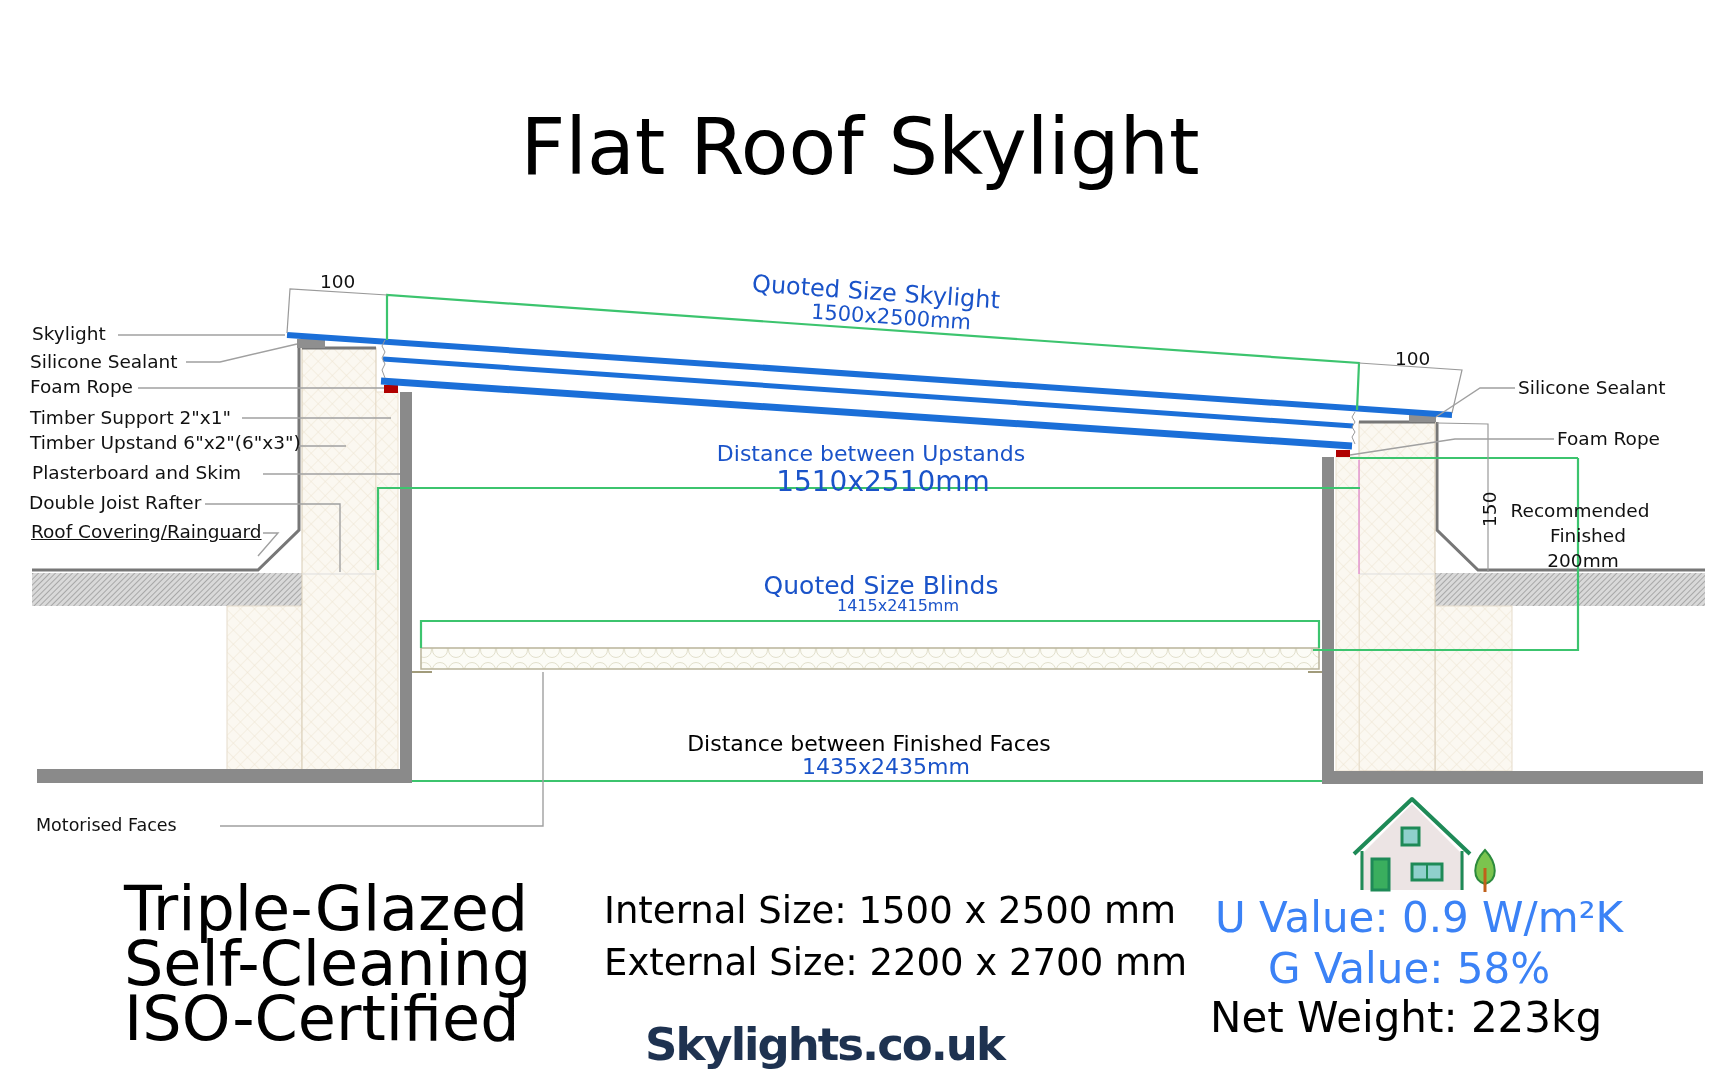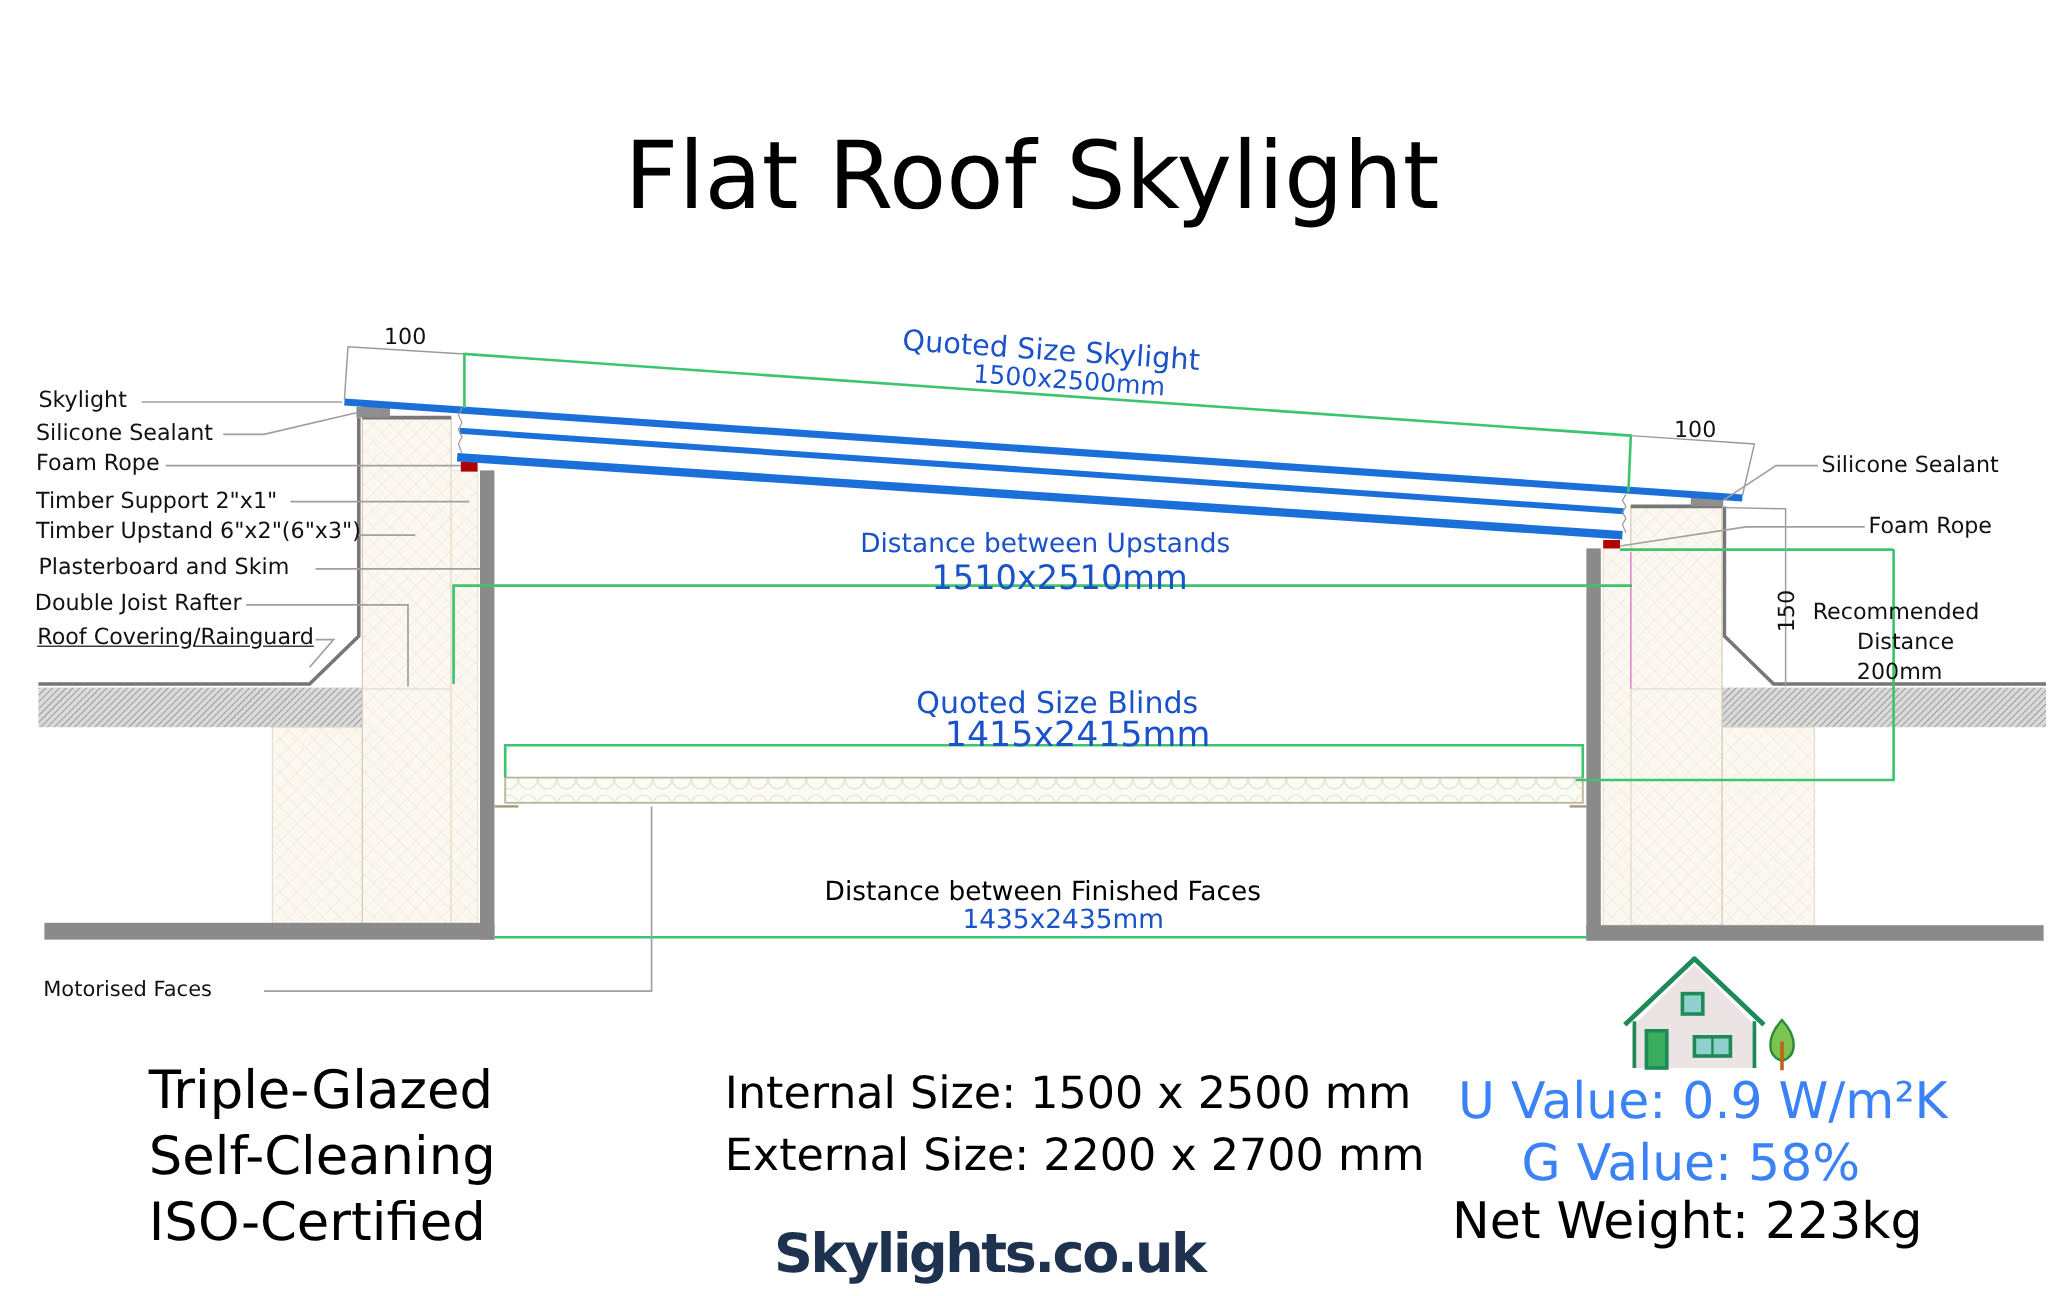--- a/index.html
+++ b/index.html
@@ -3,21 +3,21 @@
 <meta charset="utf-8">
 <style>
   html, body { margin:0; padding:0; background:#ffffff; }
   body { width:1720px; height:1080px; position:relative; overflow:hidden; font-family:"DejaVu Sans", sans-serif; color:#000; }
   .abs { position:absolute; white-space:nowrap; }
   svg.diagram { position:absolute; left:0; top:0; }
   .title { left:0; width:1720px; top:108px; text-align:center; font-size:78px; line-height:1; }
   .lbl { font-size:18.5px; color:#111; line-height:1; }
   .blue { color:#1a53c9; }
   .dimtxt { font-size:22px; line-height:1; }
-  .features { left:124px; top:881px; font-size:44px; line-height:55px; }
+  .features { left:124px; top:881px; font-size:62px; line-height:55px; }
   .sizes { left:604px; top:885px; font-size:37px; line-height:52px; }
   .logo { left:645px; top:1022px; font-size:45px; font-weight:bold; color:#1e3250; letter-spacing:-2px; line-height:1; }
   .green { color:#3b82f6; }
   .uval { left:1215px; top:897px; font-size:42px; line-height:1; }
   .gval { left:1268px; top:948px; font-size:42px; line-height:1; }
   .weight { left:1210px; top:997px; font-size:42px; line-height:1; }
   .centered { transform:translateX(-50%); text-align:center; }
 </style>
 </head>
 <body>
@@ -126,35 +126,35 @@
 <div class="abs lbl" style="left:30px;top:409px;">Timber Support 2"x1"</div>
 <div class="abs lbl" style="left:30px;top:434px;">Timber Upstand 6"x2"(6"x3")</div>
 <div class="abs lbl" style="left:32px;top:464px;">Plasterboard and Skim</div>
 <div class="abs lbl" style="left:29px;top:494px;">Double Joist Rafter</div>
 <div class="abs lbl" style="left:31px;top:523px;text-decoration:underline;">Roof Covering/Rainguard</div>
 <div class="abs lbl" style="left:36px;top:817px;font-size:17.5px;">Motorised Faces</div>
 
 <div class="abs lbl" style="left:1518px;top:379px;">Silicone Sealant</div>
 <div class="abs lbl" style="left:1557px;top:430px;">Foam Rope</div>
 <div class="abs lbl centered" style="left:1580px;top:502px;">Recommended</div>
-<div class="abs lbl centered" style="left:1588px;top:527px;">Distance</div>
+<div class="abs lbl centered" style="left:1588px;top:527px;">Finished</div>
 <div class="abs lbl centered" style="left:1583px;top:552px;">200mm</div>
 <div class="abs lbl" style="left:1473px;top:500px;transform:rotate(-90deg);transform-origin:center;">150</div>
 
 <div class="abs lbl" style="left:320px;top:273px;">100</div>
 <div class="abs lbl" style="left:1395px;top:350px;">100</div>
 
 <div class="abs dimtxt blue centered" style="left:876px;top:280px;transform:translateX(-50%) rotate(3.9deg);font-size:24px;">Quoted Size Skylight</div>
 <div class="abs dimtxt blue centered" style="left:891px;top:307px;transform:translateX(-50%) rotate(3.9deg);font-size:21px;">1500x2500mm</div>
 
 <div class="abs dimtxt blue centered" style="left:871px;top:443px;">Distance between Upstands</div>
 <div class="abs dimtxt blue centered" style="left:883px;top:468px;font-size:28px;">1510x2510mm</div>
 
 <div class="abs dimtxt blue centered" style="left:881px;top:573px;font-size:25px;">Quoted Size Blinds</div>
-<div class="abs dimtxt blue centered" style="left:898px;top:598px;font-size:29px;">1415x2415mm</div>
+<div class="abs dimtxt blue centered" style="left:898px;top:598px;font-size:16px;">1415x2415mm</div>
 
 <div class="abs dimtxt centered" style="left:869px;top:733px;">Distance between Finished Faces</div>
 <div class="abs dimtxt blue centered" style="left:886px;top:756px;">1435x2435mm</div>
 
 <div class="abs features">
   <div>Triple-Glazed</div>
   <div>Self-Cleaning</div>
   <div>ISO-Certified</div>
 </div>
 

